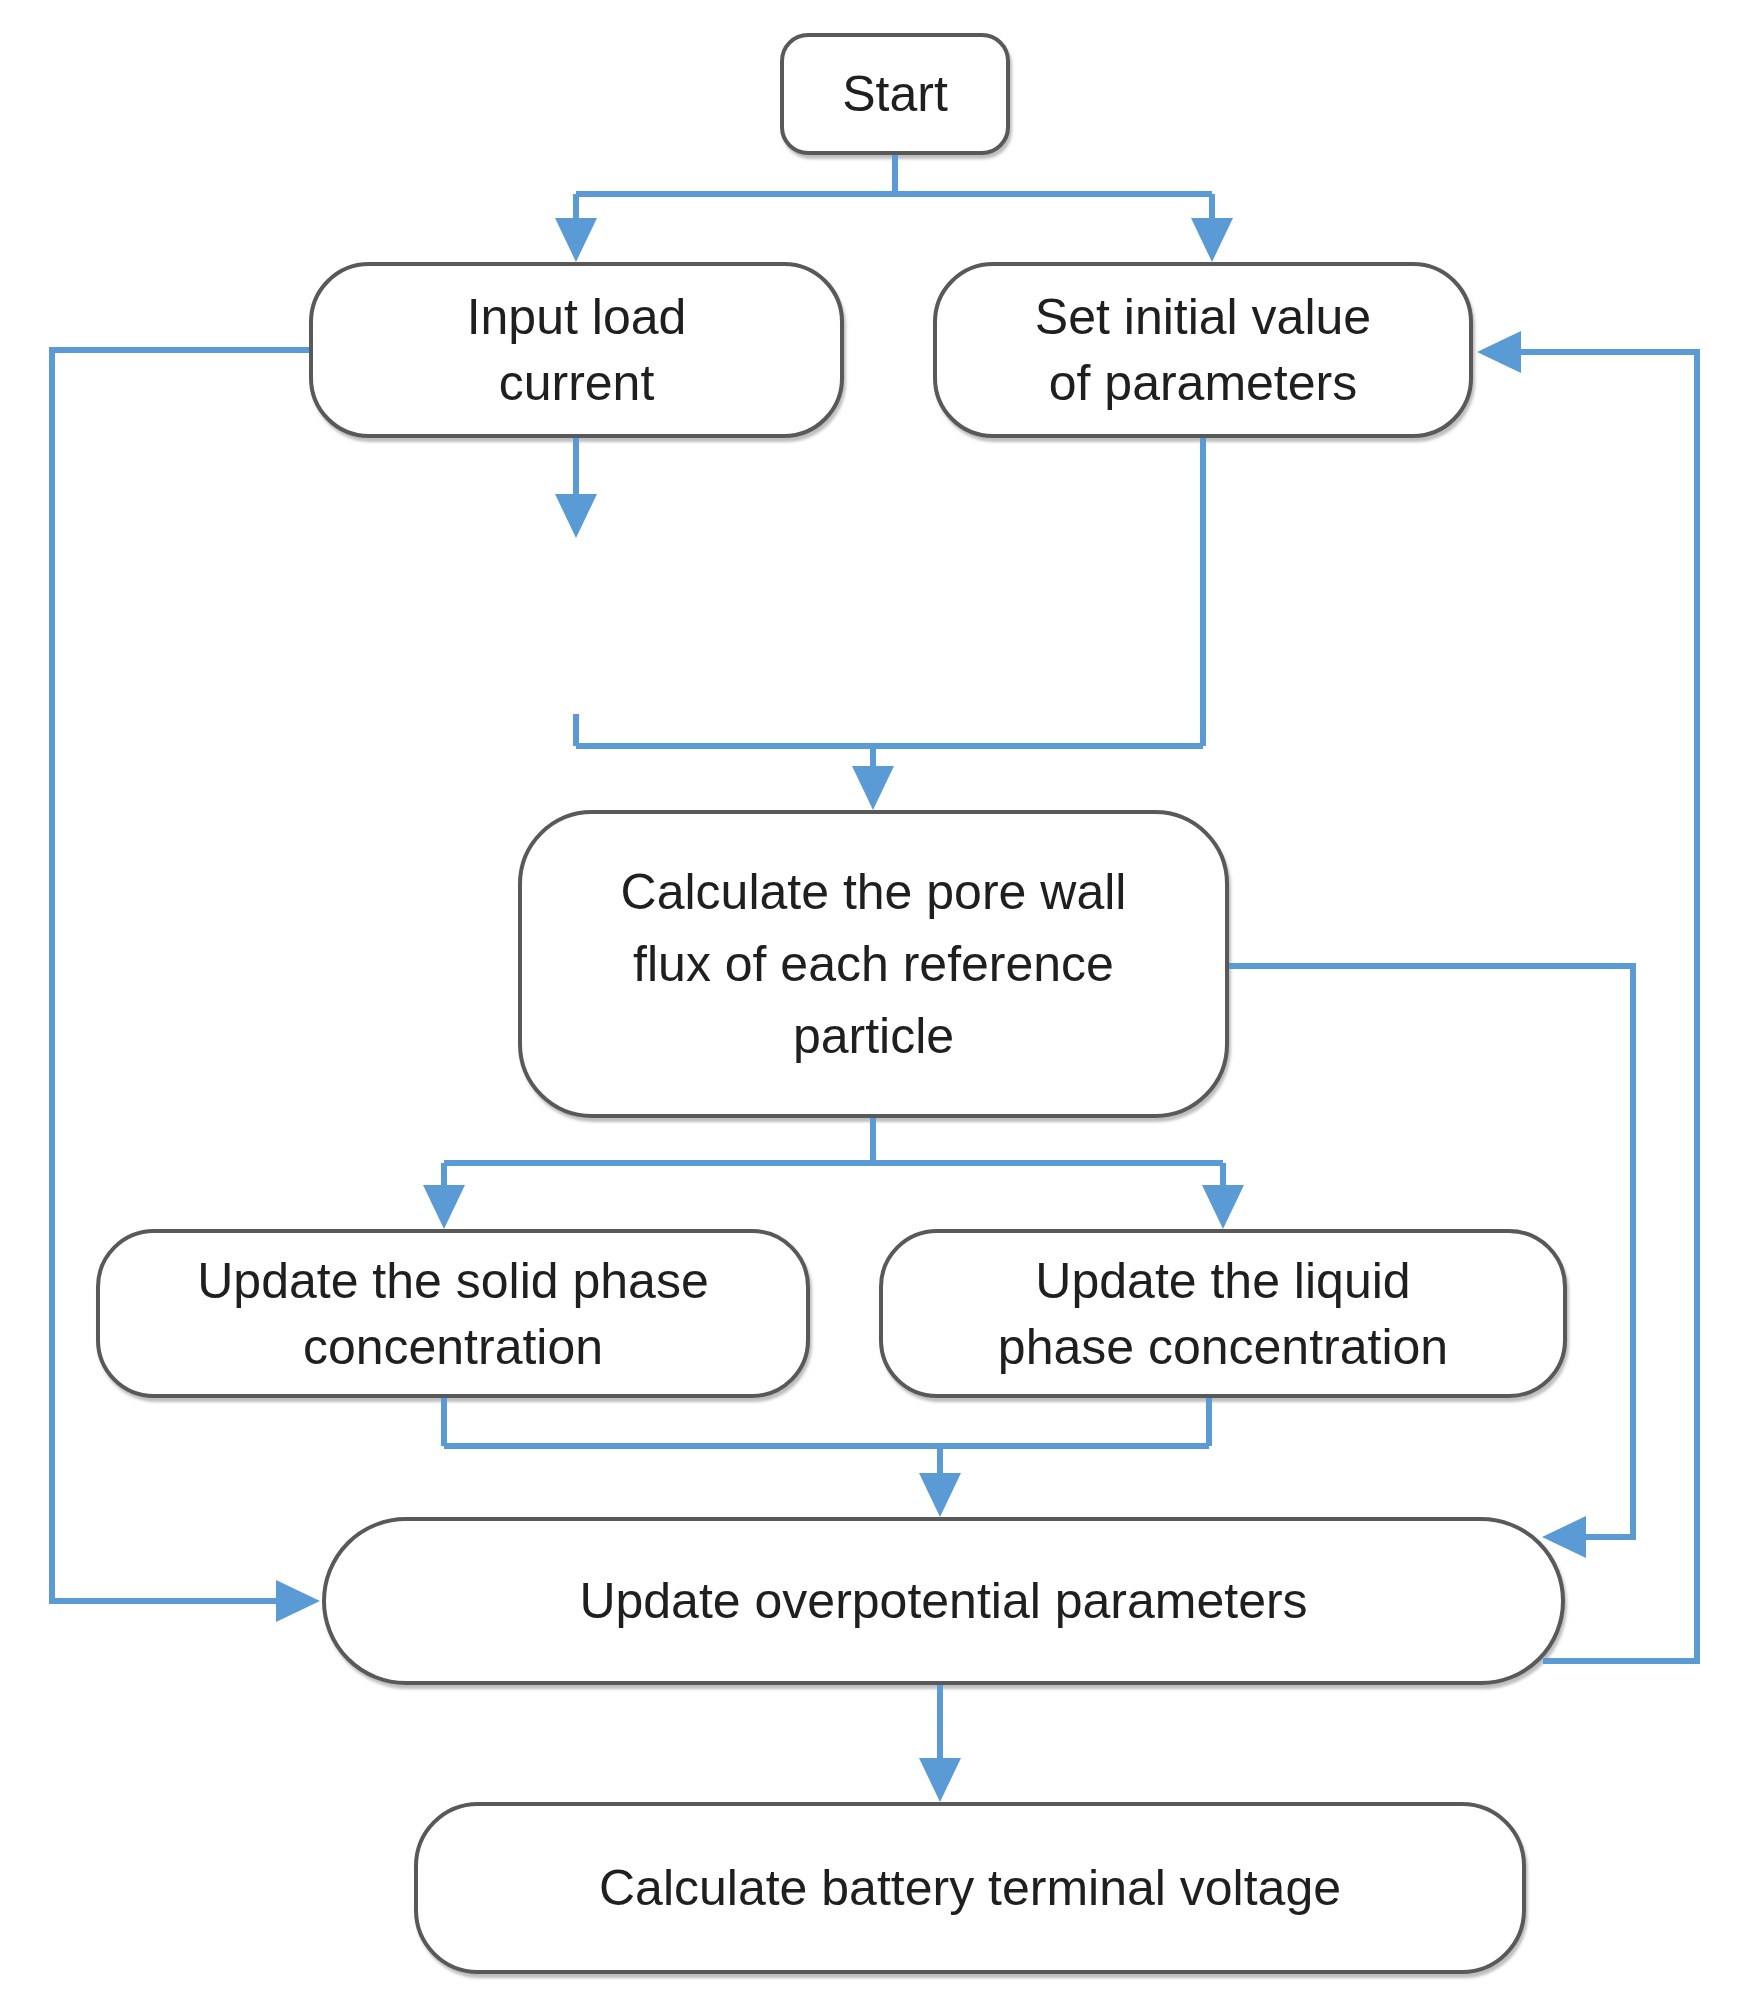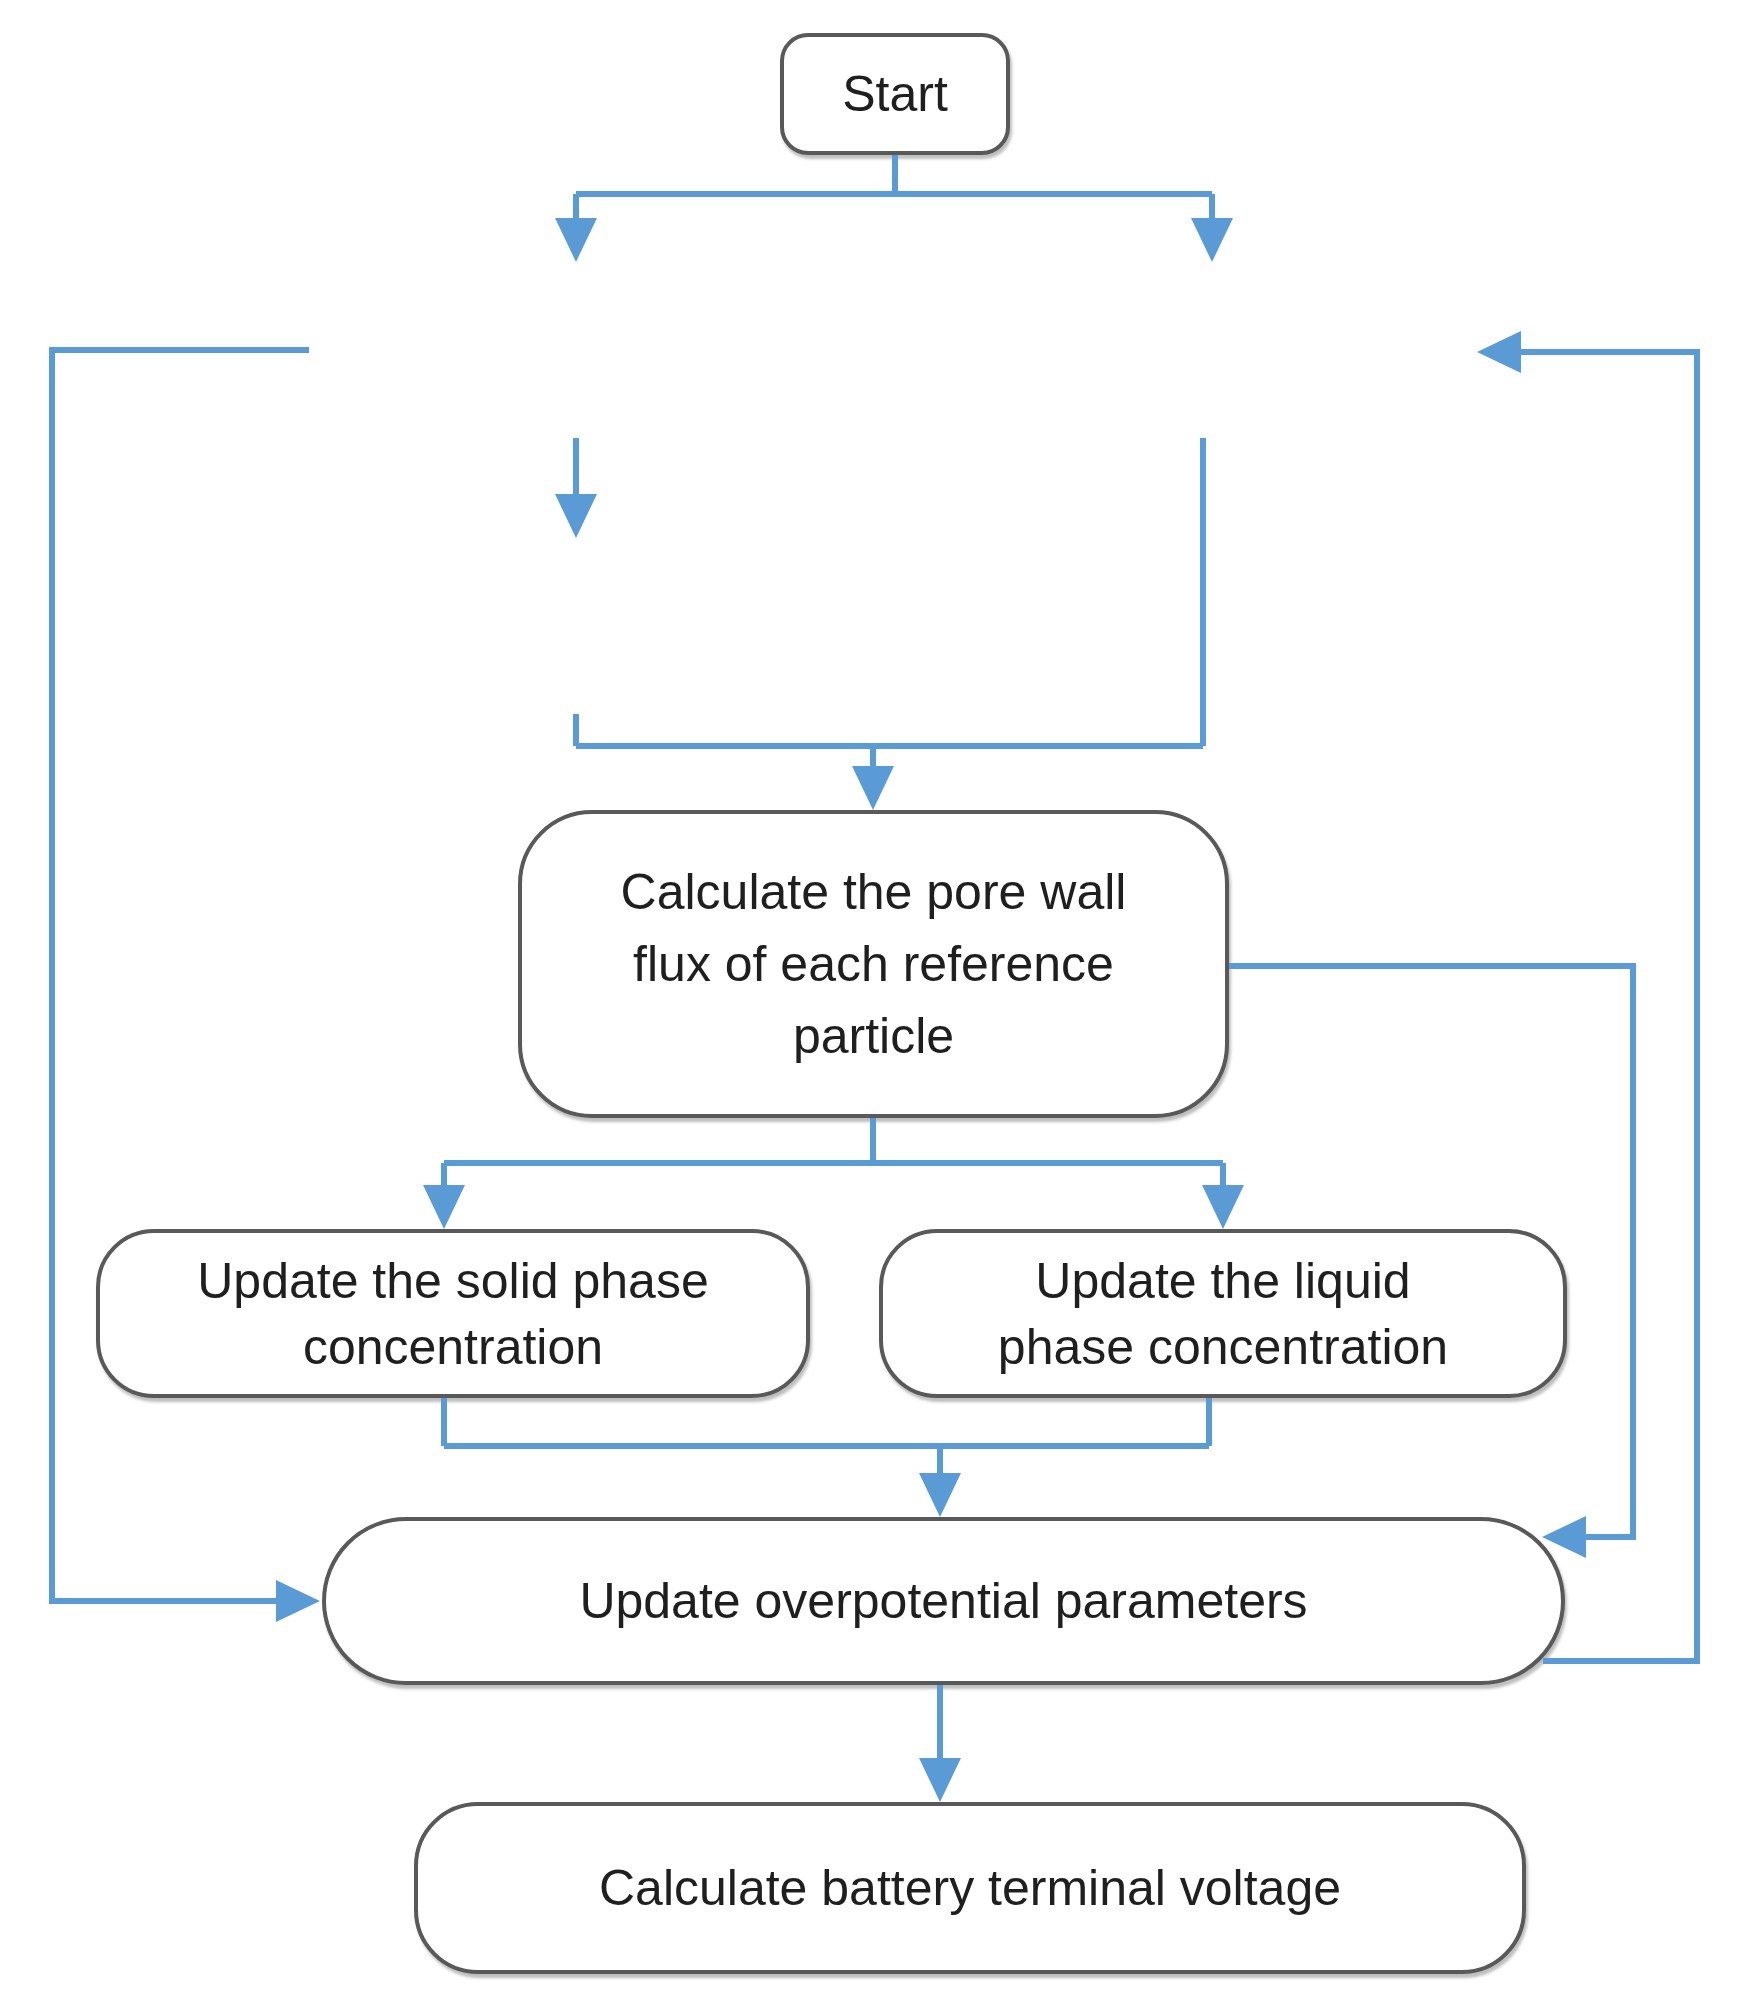--- a/index.html
+++ b/index.html
@@ -58,20 +58,24 @@
     fill: #5B9BD5;
     stroke: none;
   }
 </style>
 </head>
 <body>
 
 <div id="canvas">
 
   <div class="node n-start">Start</div>
+  <div class="node n-input">Input load
+current</div>
+  <div class="node n-setinit">Set initial value
+of parameters</div>
   <div class="node n-big">Calculate the pore wall
 flux of each reference
 particle</div>
   <div class="node n-solid">Update the solid phase
 concentration</div>
   <div class="node n-liquid">Update  the liquid
 phase concentration</div>
   <div class="node n-overp">Update overpotential parameters</div>
   <div class="node n-battery">Calculate battery terminal voltage</div>
 

